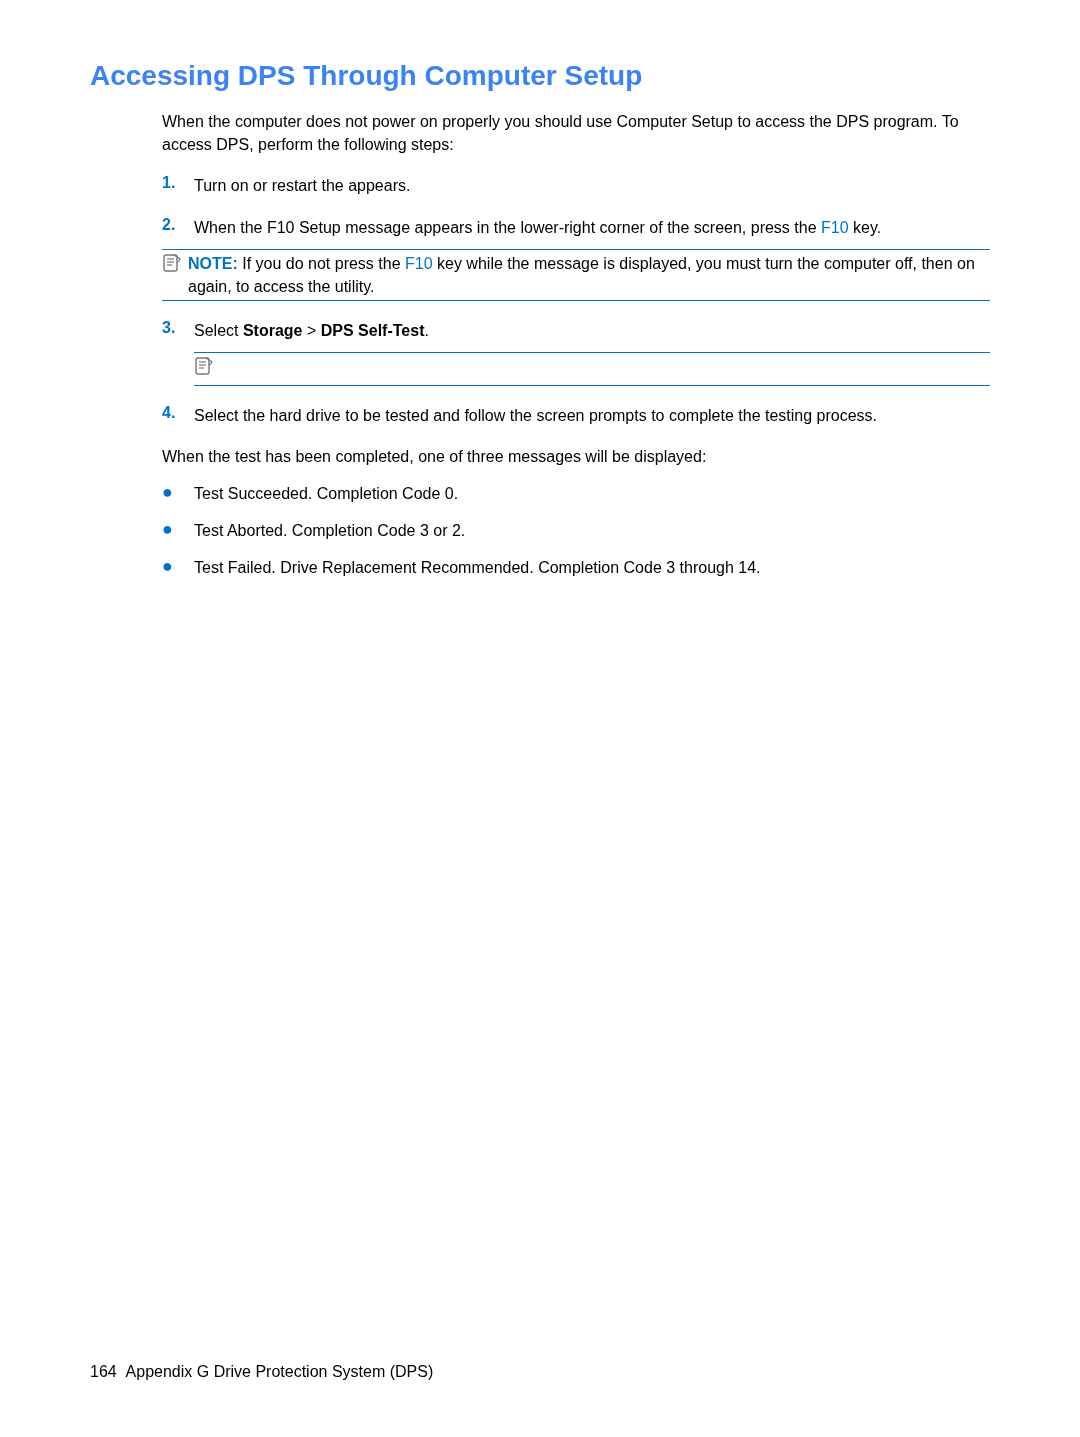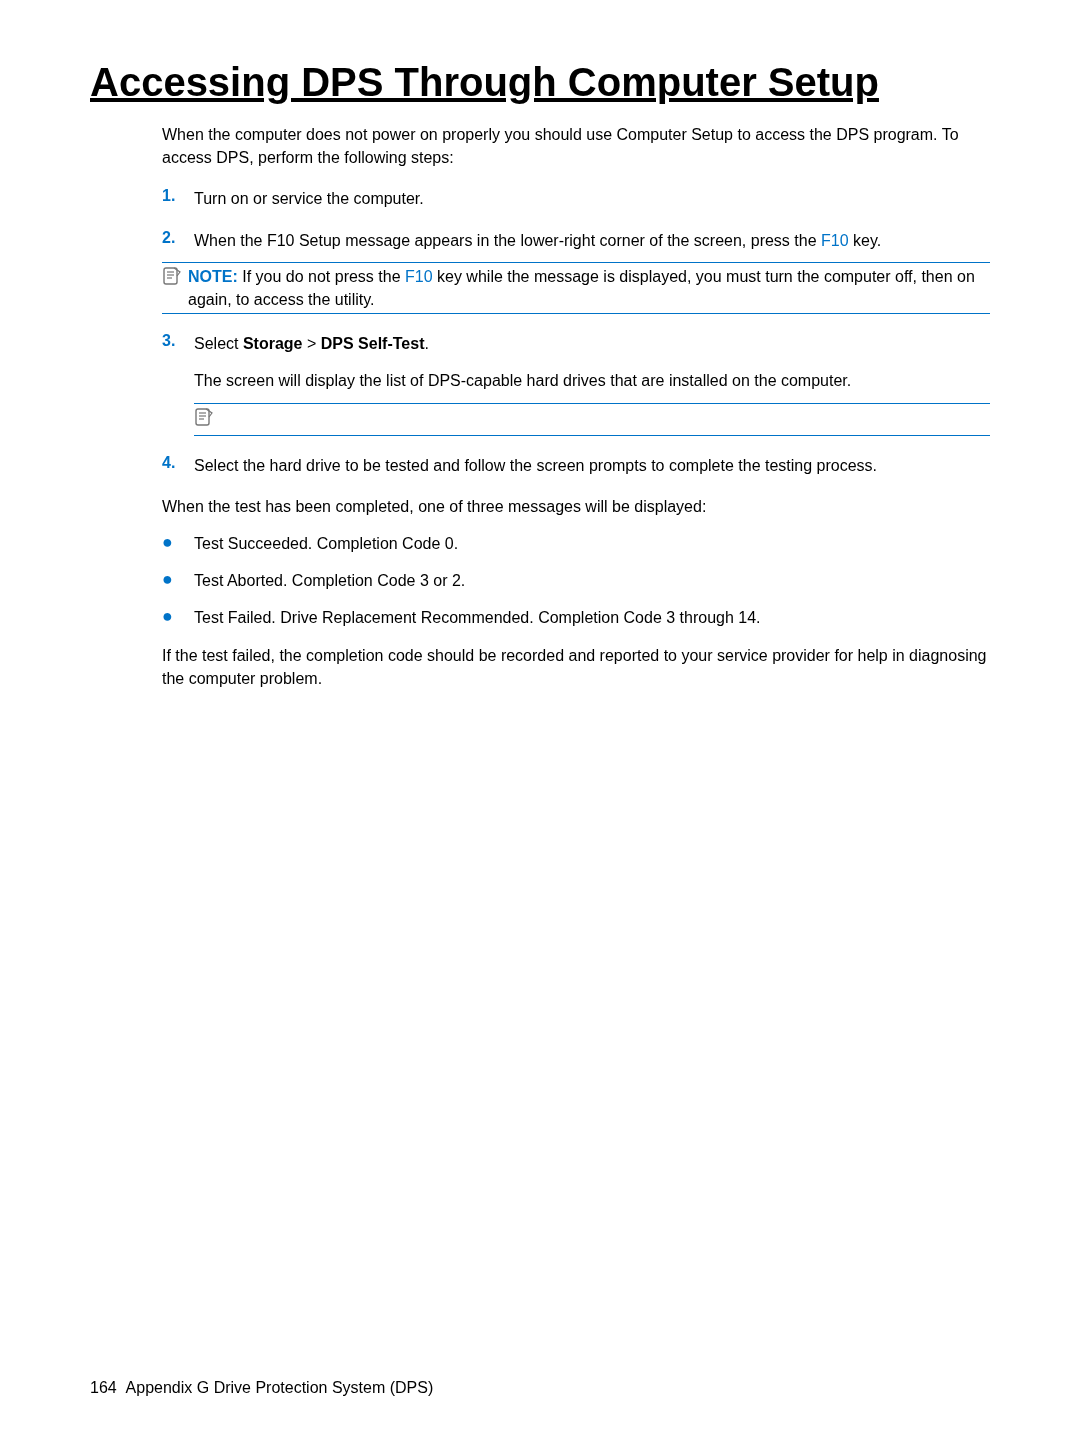--- a/index.html
+++ b/index.html
@@ -10,25 +10,24 @@
     font-family: Arial, Helvetica, sans-serif;
     color: #000;
   }
   .page {
     width: 1080px;
     height: 1437px;
     padding: 60px 90px 40px 90px;
     position: relative;
   }
   h1.title {
-    color: #000000;
-    font-size: 40px;
+    color: #3b82f6;
+    font-size: 28px;
     font-weight: bold;
     margin: 0 0 18px 0;
-    text-decoration: underline;
   }
   .body-indent {
     margin-left: 72px;
   }
   p.intro {
     font-size: 16px;
     line-height: 1.45;
     margin: 0 0 18px 0;
   }
   ol.steps {
@@ -108,21 +107,21 @@
     margin-bottom: 14px;
   }
   .bullet-dot {
     color: #0073c8;
     font-size: 18px;
     min-width: 32px;
     line-height: 1.2;
   }
   .footer {
     position: absolute;
-    bottom: 40px;
+    bottom: 56px;
     left: 90px;
     font-size: 16px;
     text-align: center;
   }
   b { font-weight: bold; }
 </style>
 </head>
 <body>
 
 <div class="page">
@@ -130,21 +129,21 @@
   <h1 class="title">Accessing DPS Through Computer Setup</h1>
 
   <div class="body-indent">
     <p class="intro">When the computer does not power on properly you should use Computer Setup to access the DPS program. To access DPS, perform the following steps:</p>
 
     <ol class="steps">
 
       <li>
         <div class="step-row">
           <span class="step-num">1.</span>
-          <span class="step-text">Turn on or service the computer.</span>
+          <span class="step-text">Turn on or restart the appears.</span>
         </div>
       </li>
 
       <li>
         <div class="step-row">
           <span class="step-num">2.</span>
           <span class="step-text">
             <span>When the F10 Setup message appears in the lower-right corner of the screen, press the </span><span class="key">F10</span><span> key.</span>
           </span>
         </div>
@@ -169,21 +168,20 @@
       </li>
 
       <li>
         <div class="step-row">
           <span class="step-num">3.</span>
           <span class="step-text">
             <span>Select </span><b>Storage</b><span>  &gt; </span><b>DPS Self-Test</b><span>.</span>
           </span>
         </div>
 
-        <p class="sub-para">The screen will display the list of DPS-capable hard drives that are installed on the computer.</p>
 
         <div class="note-box">
           <div class="note-row">
             <span class="note-icon">
               <svg width="20" height="20" viewBox="0 0 20 20">
                 <rect x="2" y="2" width="13" height="16" rx="2" fill="none" stroke="#777" stroke-width="1.4"></rect>
                 <line x1="5" y1="6" x2="12" y2="6" stroke="#777" stroke-width="1.2"></line>
                 <line x1="5" y1="9" x2="12" y2="9" stroke="#777" stroke-width="1.2"></line>
                 <line x1="5" y1="12" x2="10" y2="12" stroke="#777" stroke-width="1.2"></line>
                 <path d="M12 2 L18 6 L15 10" fill="none" stroke="#777" stroke-width="1.2"></path>
@@ -211,20 +209,19 @@
       <li>
         <span class="bullet-dot">●</span>
         <span>Test Aborted. Completion Code 3 or 2.</span>
       </li>
       <li>
         <span class="bullet-dot">●</span>
         <span>Test Failed. Drive Replacement Recommended. Completion Code 3 through 14.</span>
       </li>
     </ul>
 
-    <p class="after-list">If the test failed, the completion code should be recorded and reported to your service provider for help in diagnosing the computer problem.</p>
   </div>
 
   <div class="footer">
     <span>164</span>&nbsp;&nbsp;<span>Appendix G   Drive Protection System (DPS)</span>
   </div>
 
 </div>
 
 </body></html>

